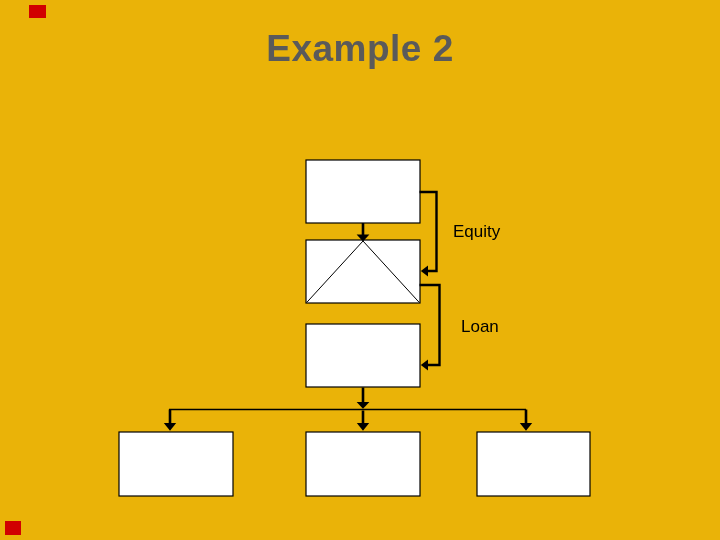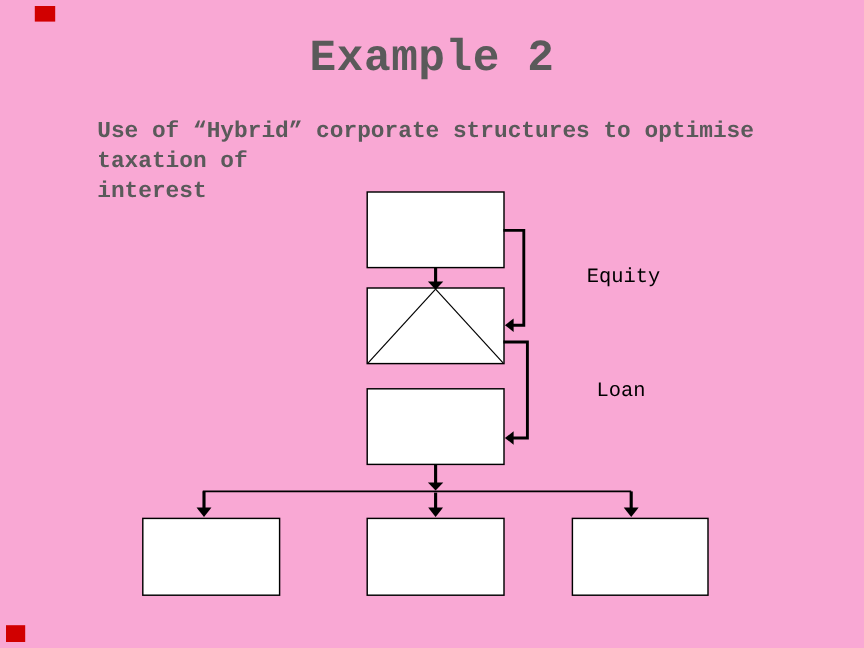--- a/index.html
+++ b/index.html
@@ -4,23 +4,23 @@
 <style>
   html, body {
     margin: 0;
     padding: 0;
     background: #ffffff;
   }
   .slide {
     position: relative;
     width: 720px;
     height: 540px;
-    background: #f9a8d4;
+    background: #eab308;
     overflow: hidden;
-    font-family: Liberation Mono, monospace;
+    font-family: Liberation Sans, sans-serif;
   }
   .corner-mark {
     position: absolute;
     background: #d10000;
   }
   .corner-mark.top {
     left: 29px; top: 5px; width: 17px; height: 13px;
   }
   .corner-mark.bottom {
     left: 5px; top: 521px; width: 16px; height: 14px;
@@ -49,37 +49,34 @@
     position: absolute;
     left: 0; top: 0;
     width: 720px;
     height: 540px;
   }
   .edge-label {
     position: absolute;
     font-size: 17px;
     color: #000000;
     line-height: 20px;
-    margin-left: 36px;
   }
   .edge-label.equity { left: 453px; top: 222px; }
   .edge-label.loan   { left: 461px; top: 317px; }
 </style>
 </head>
 <body>
 
 <div class="slide">
 
   <div class="corner-mark top"></div>
   <div class="corner-mark bottom"></div>
 
   <div class="slide-title">Example 2</div>
 
-  <div class="slide-subtitle">Use of “Hybrid” corporate structures to optimise taxation of
-interest</div>
 
   <svg class="diagram-svg" viewBox="0 0 720 540" xmlns="http://www.w3.org/2000/svg">
 
     <g fill="#ffffff" stroke="#000000" stroke-width="1.2">
       <rect x="306" y="160" width="114" height="63"></rect>
       <rect x="306" y="240" width="114" height="63"></rect>
       <rect x="306" y="324" width="114" height="63"></rect>
       <rect x="119" y="432" width="114" height="64"></rect>
       <rect x="306" y="432" width="114" height="64"></rect>
       <rect x="477" y="432" width="113" height="64"></rect>

